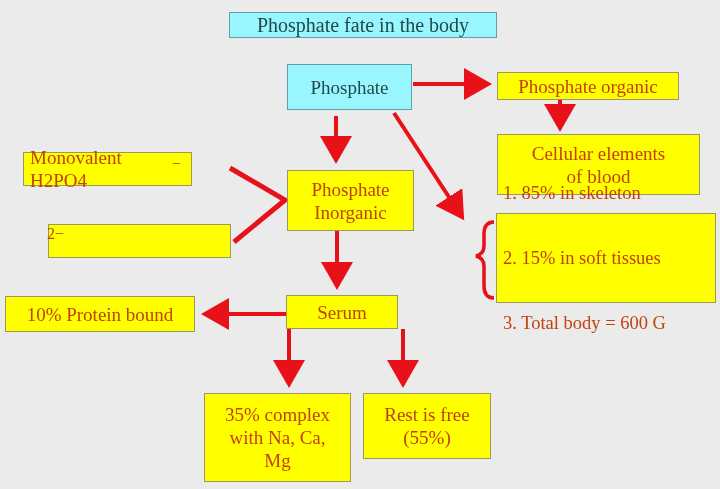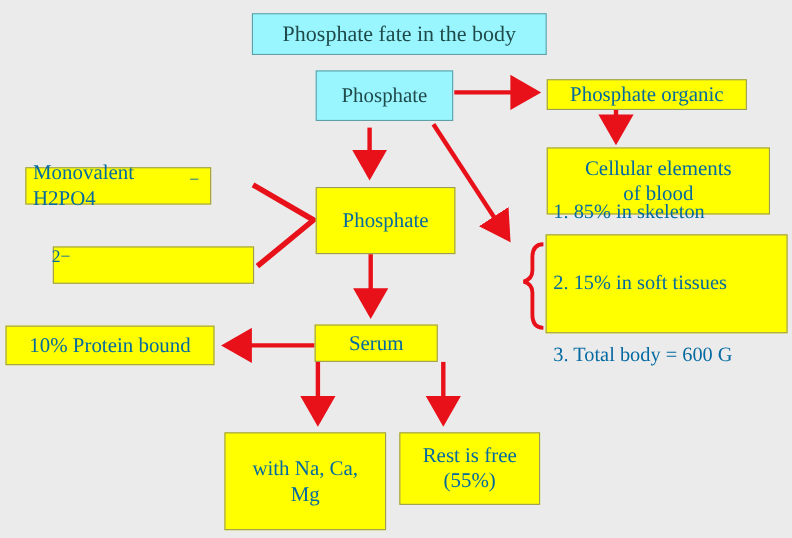--- a/index.html
+++ b/index.html
@@ -1,18 +1,18 @@
 <!DOCTYPE html>
 <html><head>
 <meta charset="utf-8">
 <style>
   html, body { margin:0; padding:0; }
   body { width:720px; height:489px; background:#ebebeb; position:relative; overflow:hidden;
          font-family:"Liberation Serif","DejaVu Serif",serif; }
-  .box { position:absolute; box-sizing:border-box; border:1.5px solid #9a9a5a; color:#0369a1;
+  .box { position:absolute; box-sizing:border-box; border:1.5px solid #9a9a5a; color:#c2410c;
          display:flex; align-items:center; justify-content:center; text-align:center;
          font-size:19px; line-height:23px; }
   .yellow { background:#ffff00; }
   .cyan { background:#99f6ff; border-color:#5fa0a8; color:#1f4a4a; }
   .left { justify-content:flex-start; text-align:left; padding-left:6px; }
   svg.arrows { position:absolute; left:0; top:0; width:720px; height:489px; pointer-events:none; }
   sup.charge { font-size:16px; position:relative; }
   .list { flex-direction:column; align-items:flex-start; padding-left:6px; font-size:18.5px; line-height:22px; }
 </style>
 </head>
@@ -41,33 +41,34 @@
     <line x1="286" y1="314" x2="205" y2="314" marker-end="url(#ah)"></line>
 
     <line x1="289" y1="329" x2="289" y2="384" marker-end="url(#ah)"></line>
 
     <line x1="403" y1="329" x2="403" y2="384" marker-end="url(#ah)"></line>
 
     <path d="M494,222 Q484,222 484,234 L484,246 Q484,254 476,256 Q484,258 484,266 L484,286 Q484,298 494,298" stroke-width="3.5"></path>
   </g>
 </svg>
 
-<div class="box cyan" style="left:229px;top:12px;width:268px;height:38px;font-size:20px;">Phosphate fate in the body</div>
+<div class="box cyan" style="left:229px;top:12px;width:268px;height:26px;font-size:20px;">Phosphate fate in the body</div>
 
 <div class="box cyan" style="left:287px;top:64px;width:125px;height:46px;">Phosphate</div>
 
 <div class="box yellow" style="left:497px;top:72px;width:182px;height:28px;">Phosphate organic</div>
 
 <div class="box yellow" style="left:497px;top:134px;width:203px;height:61px;flex-direction:column;">
   <span>Cellular elements</span>
   <span>of blood</span>
 </div>
 
 <div class="box yellow" style="left:287px;top:170px;width:127px;height:61px;flex-direction:column;">
   <span>Phosphate</span>
+  <span>Inorganic</span>
 </div>
 
 <div class="box yellow left" style="left:23px;top:152px;width:169px;height:34px;">
   <span>Monovalent H2PO4</span>
     <sup class="charge" style="top:-6px;left:-10px;">−</sup>
 </div>
 
 <div class="box yellow left" style="left:48px;top:224px;width:183px;height:34px;">
     <sup class="charge" style="top:-8px;left:-8px;">2−</sup>
 </div>
@@ -76,20 +77,21 @@
   <span>1. 85% in skeleton</span>
   <span>2. 15% in soft tissues</span>
   <span>3. Total body = 600 G</span>
 </div>
 
 <div class="box yellow" style="left:286px;top:295px;width:112px;height:34px;">Serum</div>
 
 <div class="box yellow" style="left:5px;top:296px;width:190px;height:36px;">10% Protein bound</div>
 
 <div class="box yellow" style="left:204px;top:393px;width:147px;height:89px;flex-direction:column;">
+  <span>35% complex</span>
   <span>with Na, Ca,</span>
   <span>Mg</span>
 </div>
 
 <div class="box yellow" style="left:363px;top:393px;width:128px;height:66px;flex-direction:column;">
   <span>Rest is free</span>
   <span>(55%)</span>
 </div>
 
 </body></html>

